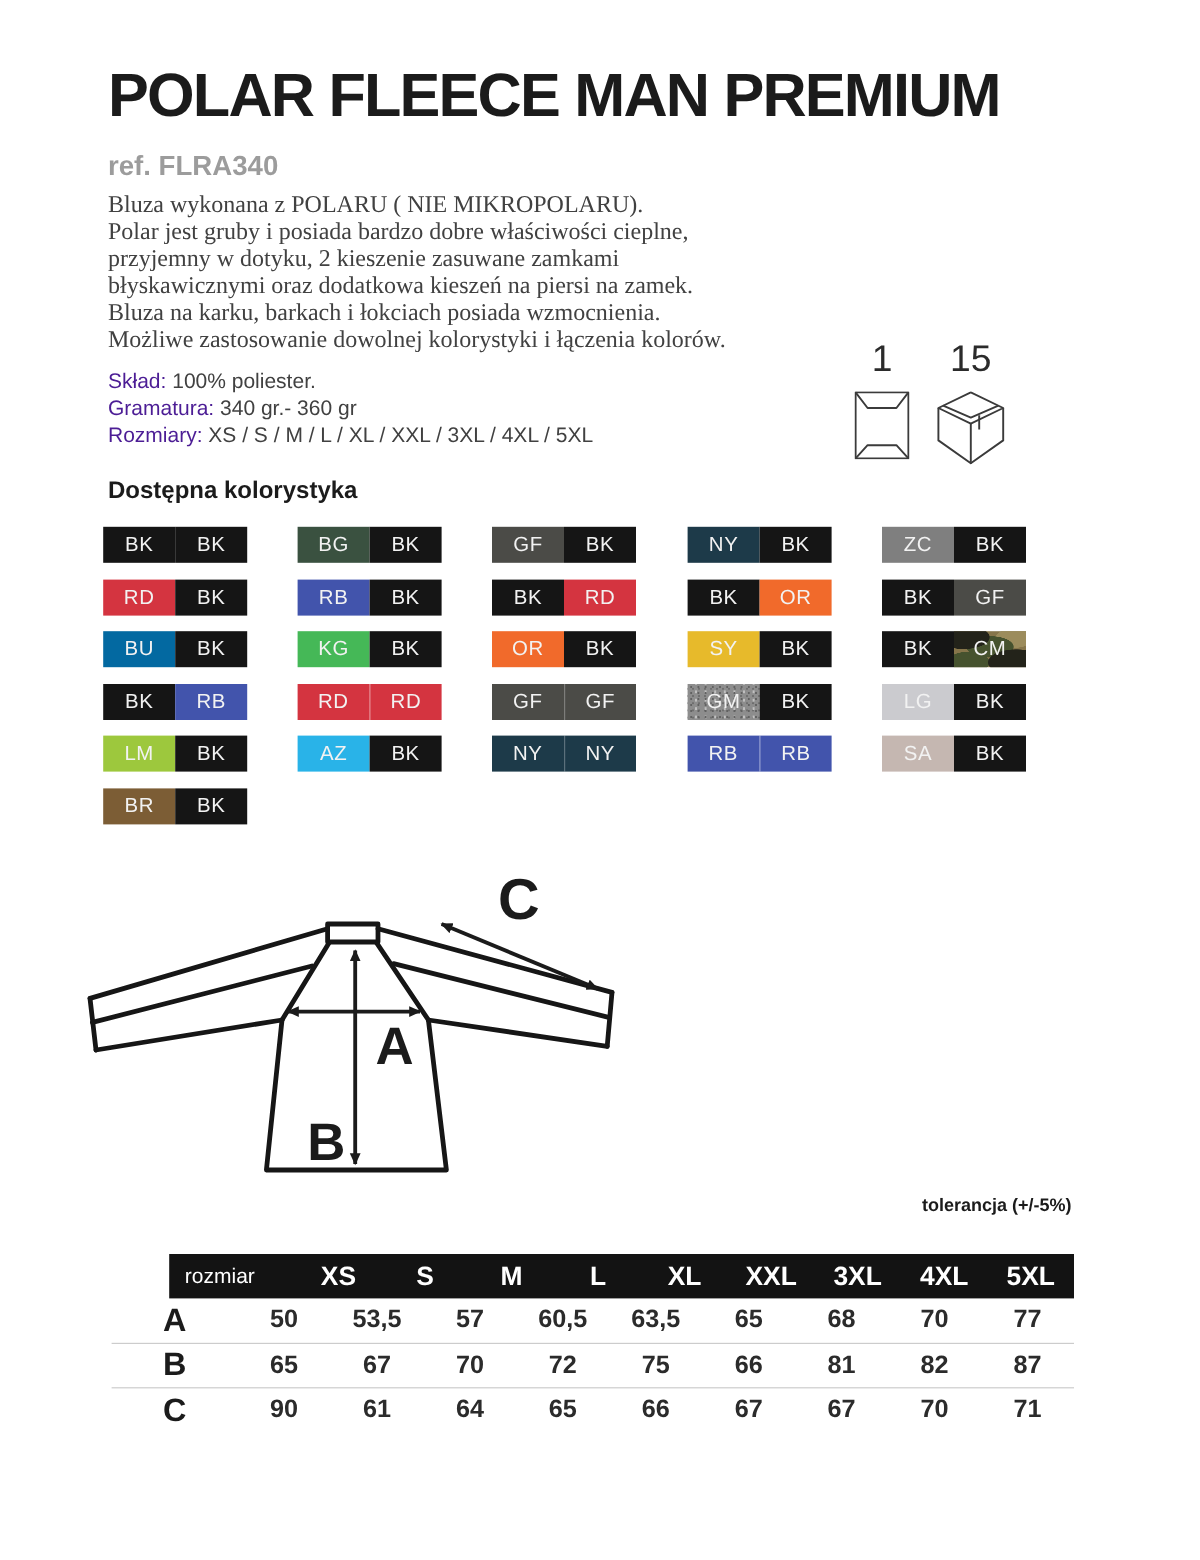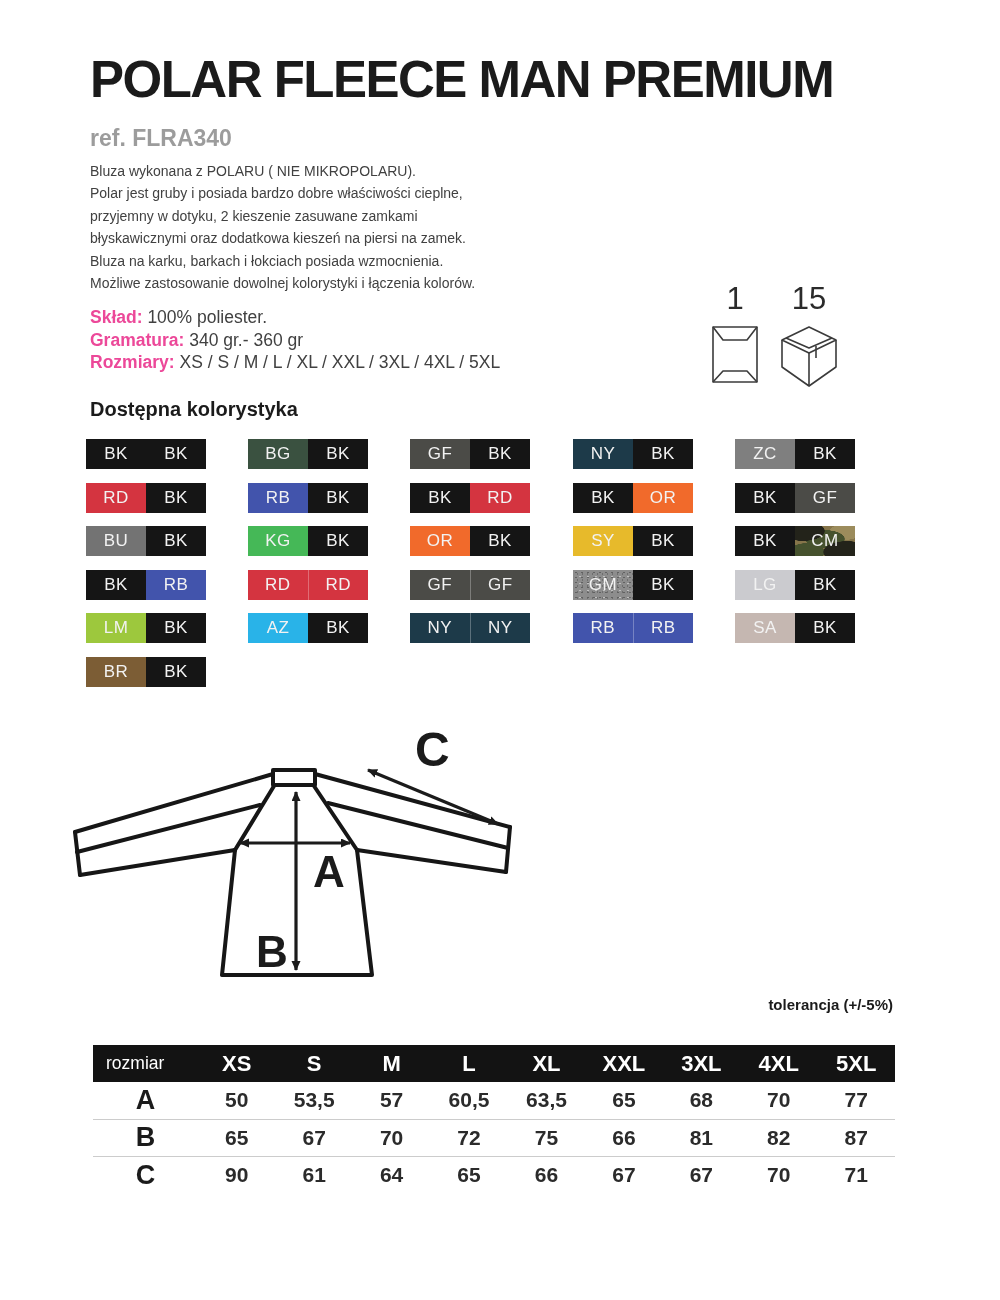--- a/index.html
+++ b/index.html
@@ -3,23 +3,23 @@
 <meta charset="utf-8">
 <style>
   html,body{margin:0;padding:0;background:#ffffff;}
   .page{position:relative;width:1000px;height:1300px;background:#ffffff;overflow:hidden;
         font-family:"Liberation Sans", sans-serif;color:#1b1b1b;}
 
   .title{position:absolute;left:90px;top:50px;font-size:51px;font-weight:700;
          letter-spacing:-1.5px;color:#1b1b1b;white-space:nowrap;}
   .ref{position:absolute;left:90px;top:113px;font-size:23px;font-weight:700;color:#9c9c9c;margin-top:12px;}
 
-  .desc{position:absolute;left:90px;top:160px;font-size:14px;line-height:22.4px;color:#414141;}
+  .desc{position:absolute;left:90px;top:160px;font-size:20px;line-height:22.4px;color:#414141;font-family:Liberation Serif, serif;}
   .specs{position:absolute;left:90px;top:306px;font-size:17.5px;line-height:22.6px;}
-  .spec-label{font-weight:700;color:#ec4899;margin-top:24px;}
+  .spec-label{font-weight:400;color:#4c1d95;margin-top:24px;}
   .spec-value{color:#414141;}
 
   .pack{position:absolute;left:712px;top:281px;display:flex;gap:22px;align-items:flex-start;}
   .pack-item{display:flex;flex-direction:column;align-items:center;}
   .pack-num{font-size:31px;color:#2b2b2b;margin-bottom:9px;}
   .pack svg{display:block;}
 
   .colors-heading{position:absolute;left:90px;top:398px;font-size:20px;font-weight:700;color:#1b1b1b;}
 
   .swatch-grid{position:absolute;left:86px;top:439px;width:790px;height:255px;}
@@ -40,21 +40,21 @@
                      radial-gradient(ellipse 18px 9px at 12px 26px,#46522e 97%,transparent 100%),
                      radial-gradient(ellipse 16px 8px at 50px 6px,#9c8c5c 97%,transparent 100%);}
 
   .diagram{position:absolute;left:60px;top:720px;}
   .diag-label{font-family:"Liberation Sans",sans-serif;font-weight:700;fill:#1b1b1b;}
 
   .tolerance{position:absolute;left:640px;top:996px;width:253px;text-align:right;
              font-size:15px;font-weight:700;color:#1b1b1b;}
 
   .size-table{position:absolute;left:93px;top:1045px;width:802px;}
-  .st-header{display:flex;height:37px;background:#131313;align-items:center;}
+  .st-header{display:flex;height:37px;background:#131313;align-items:center;margin-left:48px;}
   .st-corner{width:105px;box-sizing:border-box;padding-left:13px;color:#ffffff;
              font-size:17.5px;font-weight:400;}
   .st-colhead{flex:1;text-align:center;color:#ffffff;font-weight:700;font-size:22px;}
   .st-row{display:flex;height:36.5px;align-items:center;}
   .st-row.sep{border-top:1px solid #cccccc;}
   .st-rowlabel{width:105px;text-align:center;font-size:27px;font-weight:700;color:#1b1b1b;}
   .st-cell{flex:1;text-align:center;font-size:21px;font-weight:700;color:#2b2b2b;}
 </style>
 </head>
 <body>
@@ -110,21 +110,21 @@
       <div class="swatch-col" style="left: 0px;">
         <div class="swatch">
           <div class="half half-BK" style="background-color: rgb(21, 21, 21);">BK</div>
           <div class="half half-BK" style="background-color: rgb(21, 21, 21);">BK</div>
         </div>
         <div class="swatch">
           <div class="half half-RD" style="background-color: rgb(212, 52, 64);">RD</div>
           <div class="half half-BK" style="background-color: rgb(21, 21, 21);">BK</div>
         </div>
         <div class="swatch">
-          <div class="half half-BU" style="background-color: #737373;">BU</div>
+          <div class="half half-BU" style="background-color: #0369a1;">BU</div>
           <div class="half half-BK" style="background-color: rgb(21, 21, 21);">BK</div>
         </div>
         <div class="swatch">
           <div class="half half-BK" style="background-color: rgb(21, 21, 21);">BK</div>
           <div class="half half-RB" style="background-color: rgb(66, 84, 172);">RB</div>
         </div>
         <div class="swatch">
           <div class="half half-LM" style="background-color: rgb(157, 200, 61);">LM</div>
           <div class="half half-BK" style="background-color: rgb(21, 21, 21);">BK</div>
         </div>

